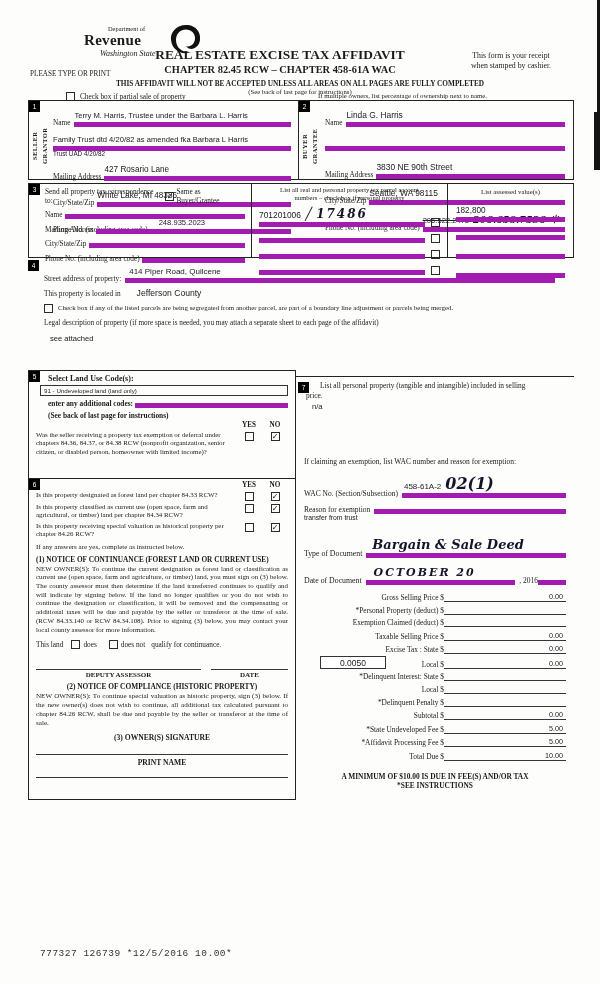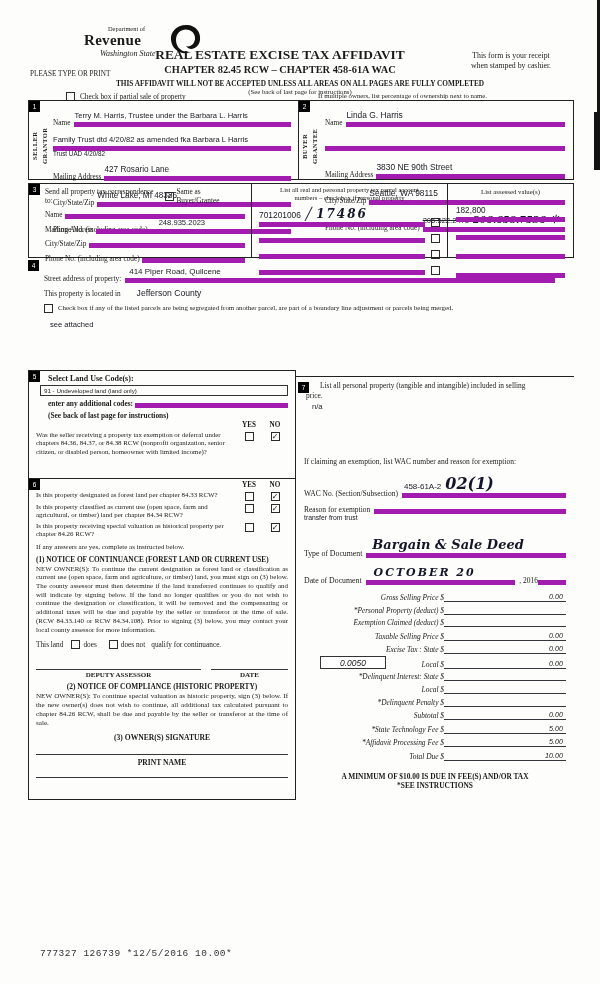--- a/index.html
+++ b/index.html
@@ -215,20 +215,21 @@
       <span class="ul" style="margin-left:4px;max-width:430px;"><span class="typed" style="font-size:8px;margin-left:4px;">414 Piper Road, Quilcene</span></span>
     </div>
     <div style="margin:5px 0 0 16px;display:flex;align-items:flex-end;">
       <span class="lbl">This property is located in</span>
       <span class="typed" style="font-size:8.6px;margin-left:16px;">Jefferson County</span>
     </div>
     <div style="margin:6px 0 0 16px;display:flex;align-items:flex-start;">
       <span class="cb"></span>
       <span style="font-size:6.9px;margin-left:5px;width:510px;">Check box if any of the listed parcels are being segregated from another parcel, are part of a boundary line adjustment or parcels being merged.</span>
     </div>
+    <div style="margin:6px 0 0 16px;font-size:7.2px;">Legal description of property (if more space is needed, you may attach a separate sheet to each page of the affidavit)</div>
     <div class="typed" style="margin:7px 0 0 22px;font-size:7.6px;">see attached</div>
   </div>
 
   <div class="abs" style="left:28px;top:370px;width:268px;height:430px;border:1.1px solid #222;">
 
     <div style="position:relative;height:108px;border-bottom:1.1px solid #222;padding:3px 7px 0 7px;">
       <span class="numbox">5</span>
       <div class="b" style="font-size:8px;margin-left:12px;">Select Land Use Code(s):</div>
       <div style="margin:2px 0 0 4px;border:1px solid #333;height:11px;padding:1px 0 0 3px;font-family:'Liberation Sans',sans-serif;font-size:6.2px;">91 - Undeveloped land (land only)</div>
       <div class="frow" style="margin:3px 0 0 12px;">
@@ -343,21 +344,21 @@
     </div>
     <div class="frow" style="margin-top:4px;">
       <span style="font-size:7.8px;">Date of Document</span>
       <span class="ul" style="margin-left:4px;min-height:12px;">
         <span class="hand" style="font-size:11px;margin-left:8px;text-transform:uppercase;letter-spacing:2px;">October 20</span>
       </span>
       <span style="font-size:7.5px;margin-left:4px;">, 2016</span>
       <span class="ul" style="max-width:28px;"></span>
     </div>
 
-    <div style="margin-top:7px;font-style:italic;">
+    <div style="margin-top:7px;">
       <div class="mrow">
           <span class="mlabel">Gross Selling Price  $</span>
           <span class="mline">0.00</span>
         </div>
       <div class="mrow">
           <span class="mlabel">*Personal Property (deduct)  $</span>
           <span class="mline"></span>
         </div>
       <div class="mrow">
           <span class="mlabel">Exemption Claimed (deduct)  $</span>
@@ -386,21 +387,21 @@
         </div>
       <div class="mrow">
           <span class="mlabel">*Delinquent Penalty  $</span>
           <span class="mline"></span>
         </div>
       <div class="mrow">
           <span class="mlabel">Subtotal  $</span>
           <span class="mline">0.00</span>
         </div>
       <div class="mrow">
-          <span class="mlabel">*State Technology Fee  $</span>
+          <span class="mlabel">*State Undeveloped Fee  $</span>
           <span class="mline">5.00</span>
         </div>
       <div class="mrow">
           <span class="mlabel">*Affidavit Processing Fee  $</span>
           <span class="mline">5.00</span>
         </div>
       <div class="mrow">
           <span class="mlabel">Total Due  $</span>
           <span class="mline">10.00</span>
         </div>

